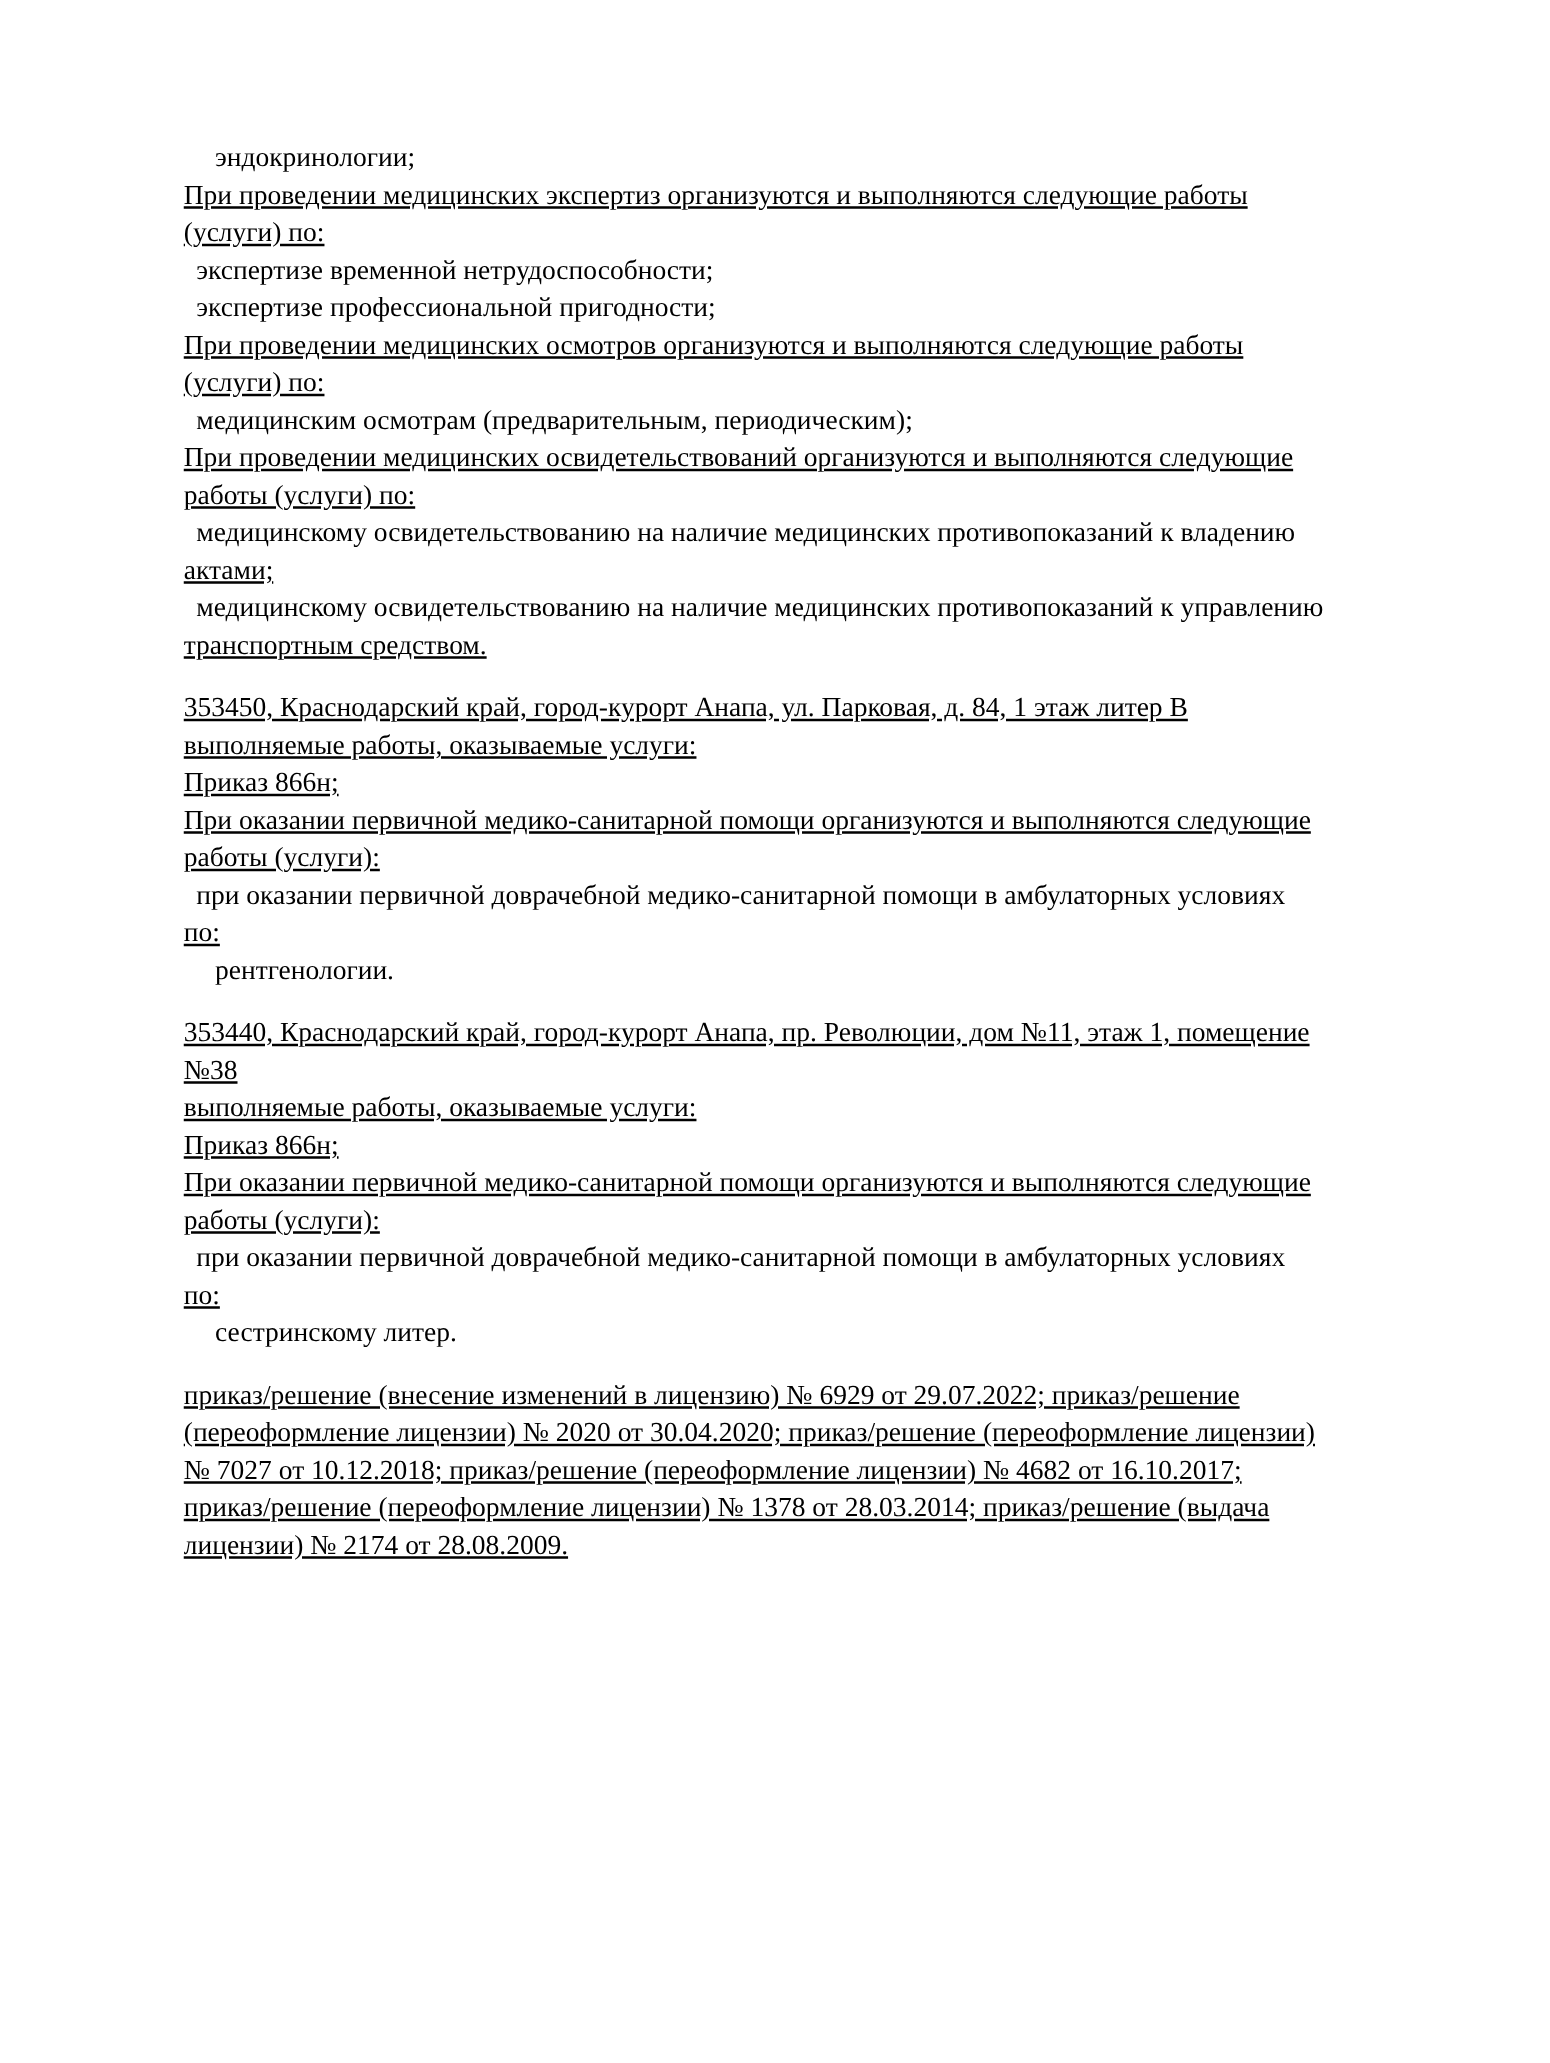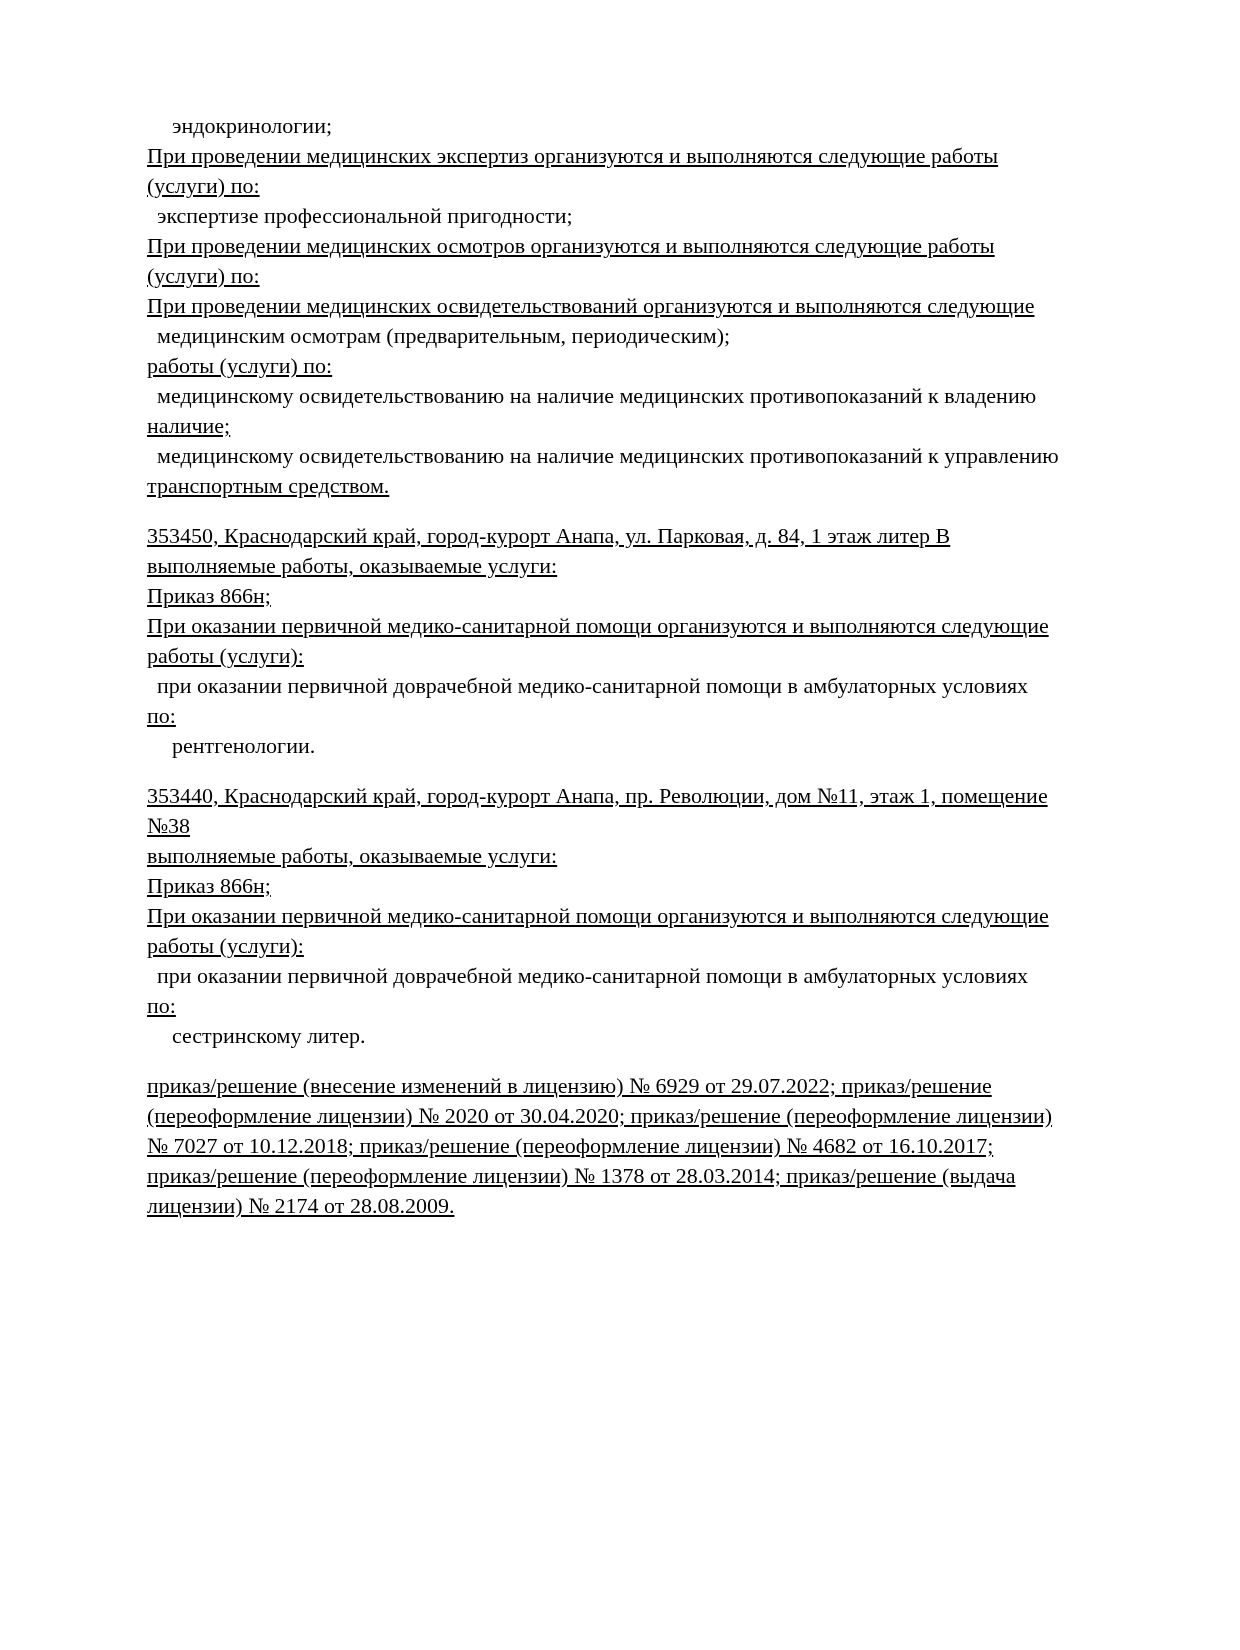--- a/index.html
+++ b/index.html
@@ -41,28 +41,29 @@
 </style>
 </head>
 <body>
 
 <div class="page">
 
   <div class="doc-section">
     <div class="line ind2">эндокринологии;</div>
     <div class="line ind0">При проведении медицинских экспертиз организуются и выполняются следующие работы</div>
     <div class="line ind0">(услуги) по:</div>
+    <div class="line ind1">экспертизе временной нетрудоспособности;</div>
     <div class="line ind1">экспертизе профессиональной пригодности;</div>
     <div class="line ind0">При проведении медицинских осмотров организуются и выполняются следующие работы</div>
     <div class="line ind0">(услуги) по:</div>
+    <div class="line ind1">медицинским осмотрам (предварительным, периодическим);</div>
     <div class="line ind0">При проведении медицинских освидетельствований организуются и выполняются следующие</div>
-    <div class="line ind1">медицинским осмотрам (предварительным, периодическим);</div>
     <div class="line ind0">работы (услуги) по:</div>
     <div class="line ind1">медицинскому освидетельствованию на наличие медицинских противопоказаний к владению</div>
-    <div class="line ind0">наличие;</div>
+    <div class="line ind0">актами;</div>
     <div class="line ind1">медицинскому освидетельствованию на наличие медицинских противопоказаний к управлению</div>
     <div class="line ind0">транспортным средством.</div>
   </div>
 
   <div class="doc-section">
     <div class="line ind0">353450, Краснодарский край, город-курорт Анапа, ул. Парковая, д. 84, 1 этаж литер В</div>
     <div class="line ind0">выполняемые работы, оказываемые услуги:</div>
     <div class="line ind0">Приказ 866н;</div>
     <div class="line ind0">При оказании первичной медико-санитарной помощи организуются и выполняются следующие</div>
     <div class="line ind0">работы (услуги):</div>

